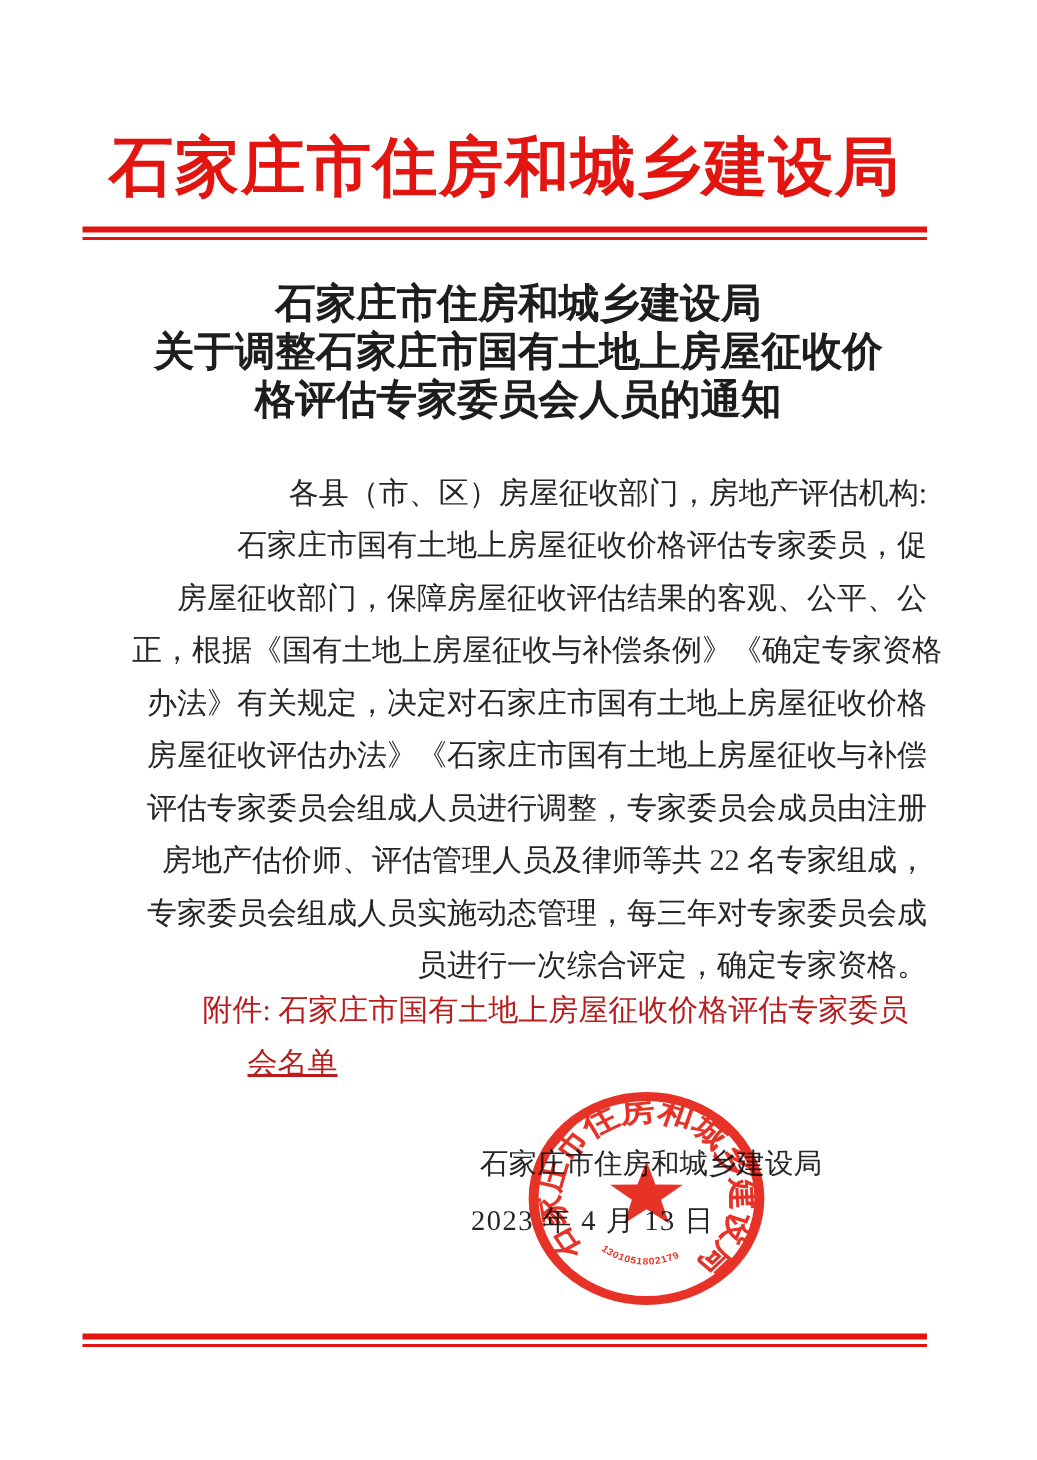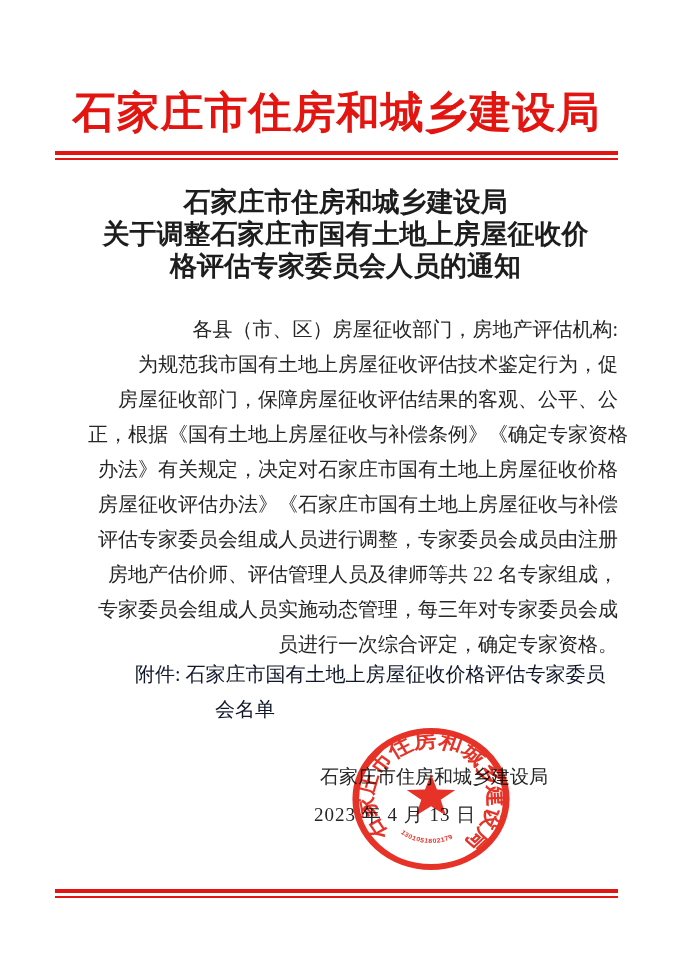--- a/index.html
+++ b/index.html
@@ -46,24 +46,24 @@
     font-size:20px;line-height:35px;
     color:#262626;
     text-align:right;
   }
   .body-block div{white-space:nowrap;}
   .body-block .indent{text-indent:2em;}
   
   .attachment{
     position:absolute;top:657px;left:135px;
     font-size:20px;line-height:35px;
-    color:#0f172a;
+    color:#b91c1c;
   }
   .attachment div{white-space:nowrap;}
-  .attachment .att-cont{margin-left:80px;}
+  .attachment .att-cont{margin-left:30px;text-decoration:underline;}
   
   .signature{
     position:absolute;top:765px;left:320px;
     font-size:19px;line-height:24px;
     color:#262626;white-space:nowrap;
   }
   .issue-date{
     position:absolute;top:803px;left:314px;
     font-size:19px;line-height:24px;
     color:#262626;white-space:nowrap;
@@ -102,21 +102,21 @@
   <div class="rule rule-top"></div>
 
   <div class="doc-title">
     <div>石家庄市住房和城乡建设局</div>
     <div>关于调整石家庄市国有土地上房屋征收价</div>
     <div>格评估专家委员会人员的通知</div>
   </div>
 
   <div class="body-block">
     <div>各县（市、区）房屋征收部门，房地产评估机构:</div>
-    <div class="indent">为规范我市国有土地上房屋征收评估技术鉴定行为，促</div>
+    <div class="indent">石家庄市国有土地上房屋征收价格评估专家委员，促</div>
     <div>房屋征收部门，保障房屋征收评估结果的客观、公平、公</div>
     <div>正，根据《国有土地上房屋征收与补偿条例》《确定专家资格</div>
     <div>办法》有关规定，决定对石家庄市国有土地上房屋征收价格</div>
     <div>房屋征收评估办法》《石家庄市国有土地上房屋征收与补偿</div>
     <div>评估专家委员会组成人员进行调整，专家委员会成员由注册</div>
     <div>房地产估价师、评估管理人员及律师等共 22 名专家组成，</div>
     <div>专家委员会组成人员实施动态管理，每三年对专家委员会成</div>
     <div>员进行一次综合评定，确定专家资格。</div>
   </div>
 

